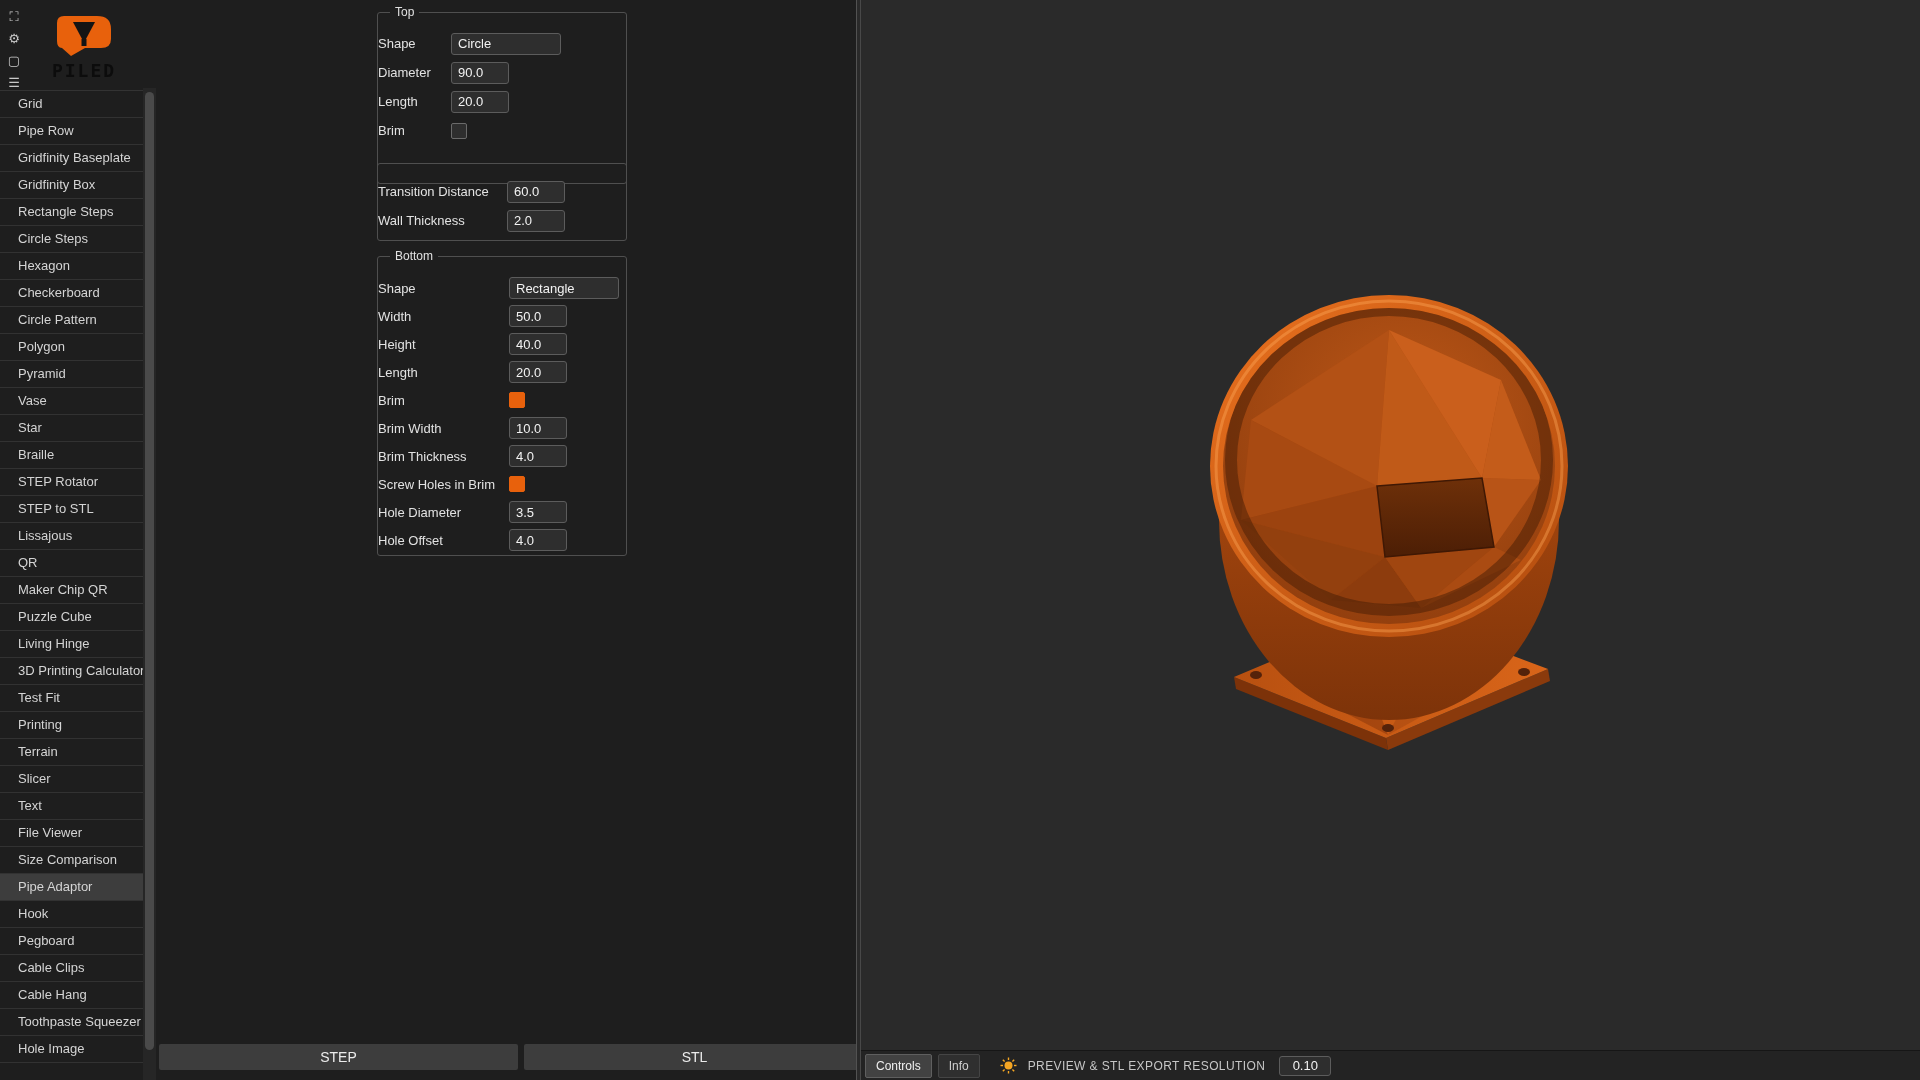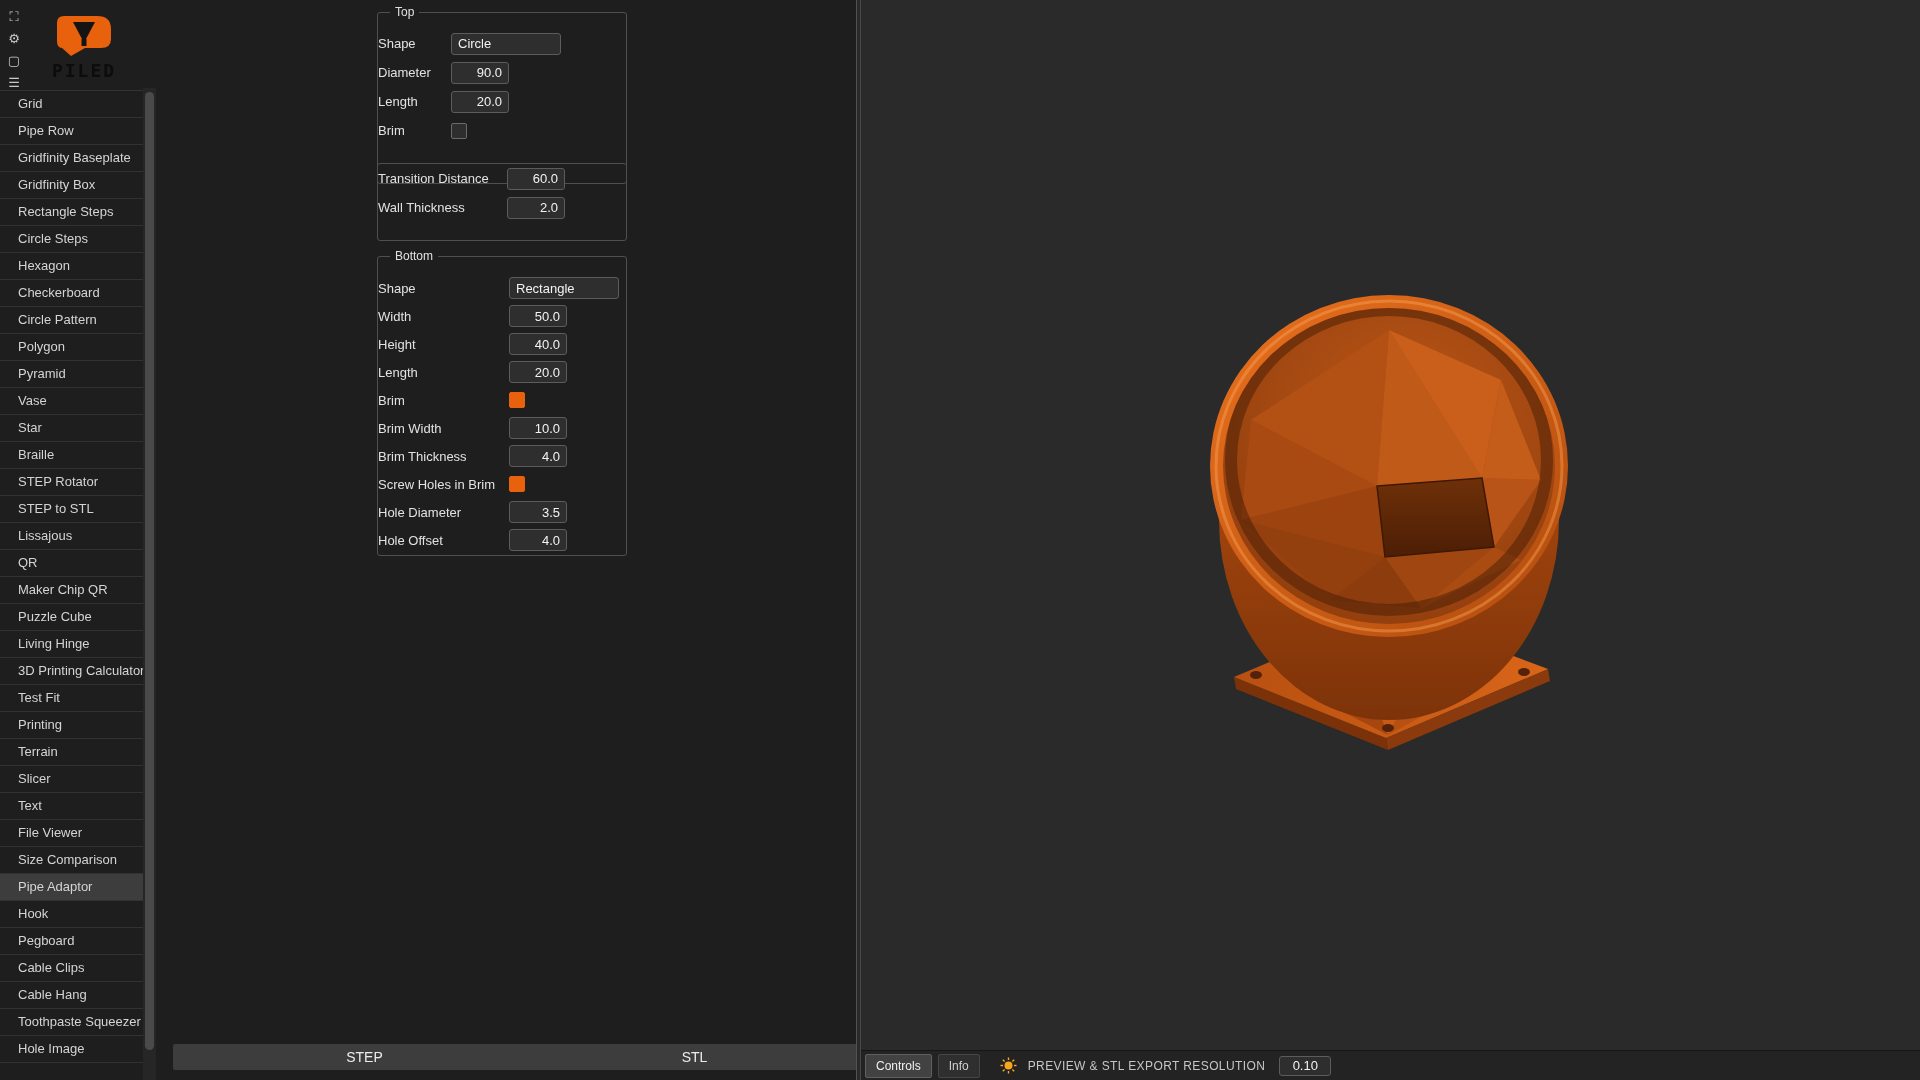--- a/index.html
+++ b/index.html
@@ -18,37 +18,37 @@
   .sidebar-list{position:absolute;left:0;top:90px;width:143px;border-top:1px solid #333;z-index:3;}
   .side-item{height:27px;line-height:26px;padding-left:18px;font-size:13px;color:#d4d4d4;border-bottom:1px solid #323232;box-sizing:border-box;cursor:pointer;white-space:nowrap;overflow:hidden;}
   .side-item.selected{background:#3d3d3d;}
   
   .vscroll{position:absolute;left:143px;top:88px;bottom:0;width:13px;background:#262626;}
   .vscroll .thumb{position:absolute;left:2px;top:4px;width:9px;height:958px;background:#4a4a4a;border-radius:5px;}
   
   .group{position:absolute;border:1px solid #4f4f4f;border-radius:3px;box-sizing:border-box;}
   .group .legend{position:absolute;top:-9px;left:12px;background:#1e1e1e;padding:0 5px;font-size:12px;color:#e0e0e0;line-height:16px;}
   .group-0{left:377px;top:12px;width:250px;height:172px;padding-top:16px;}
-  .group-1{left:377px;top:163px;width:250px;height:78px;}
+  .group-1{left:377px;top:163px;width:250px;height:78px;padding-top:13px;}
   .group-2{left:377px;top:256px;width:250px;height:300px;padding-top:17px;}
   .frow{display:flex;align-items:center;}
   .group-0 .frow,.group-1 .frow{height:29px;}
   .group-2 .frow{height:28px;}
   .row-label{margin-right:9px;font-size:13px;color:#e2e2e2;flex:none;}
   .group-0 .row-label{width:64px;}
   .group-1 .row-label{width:120px;}
   .group-2 .row-label{width:122px;}
   .tinput{background:#2e2e2e;border:1px solid #5c5c5c;border-radius:3px;color:#f2f2f2;font-size:13px;height:22px;padding:0 6px;box-sizing:border-box;font-family:"Liberation Sans","DejaVu Sans",sans-serif;}
-  .tinput.narrow{width:58px;text-align:right;}
+  .tinput.narrow{width:58px;text-align:left;}
   .tinput.wide{width:110px;}
   .cb{width:16px;height:16px;border:1px solid #6a6a6a;border-radius:2px;background:#2e2e2e;box-sizing:border-box;cursor:pointer;}
   .cb.checked{background:#e8610c;border-color:#e8610c;}
   
   .btn{position:absolute;top:1044px;height:26px;background:#3d3d3d;color:#ececec;font-size:14px;display:flex;align-items:center;justify-content:center;border-radius:2px;cursor:pointer;}
-  .btn-step{left:173px;width:359px;padding-left:12px;}
+  .btn-step{left:159px;width:359px;}
   .btn-stl{left:524px;width:341px;}
   
   .splitter{position:absolute;left:856px;top:0;bottom:0;width:5px;background:#2a2a2a;border-left:1px solid #525252;border-right:1px solid #484848;box-sizing:border-box;cursor:col-resize;}
   
   .viewport{position:absolute;left:861px;top:0;right:0;bottom:0;background:#2a2a2a;}
   .model-svg{position:absolute;left:0;top:0;width:1059px;height:1050px;cursor:grab;}
   .viewport-bar{position:absolute;left:0;right:0;bottom:0;height:30px;background:#232323;border-top:1px solid #161616;display:flex;align-items:center;padding-left:4px;box-sizing:border-box;z-index:6;}
   .vtab{height:24px;padding:0 10px;display:flex;align-items:center;font-size:12px;border-radius:2px;margin-right:6px;box-sizing:border-box;cursor:pointer;}
   .vtab.active{background:#424242;border:1px solid #5f5f5f;color:#f0f0f0;}
   .vtab:not(.active){background:#2f2f2f;border:1px solid #454545;color:#cfcfcf;}

